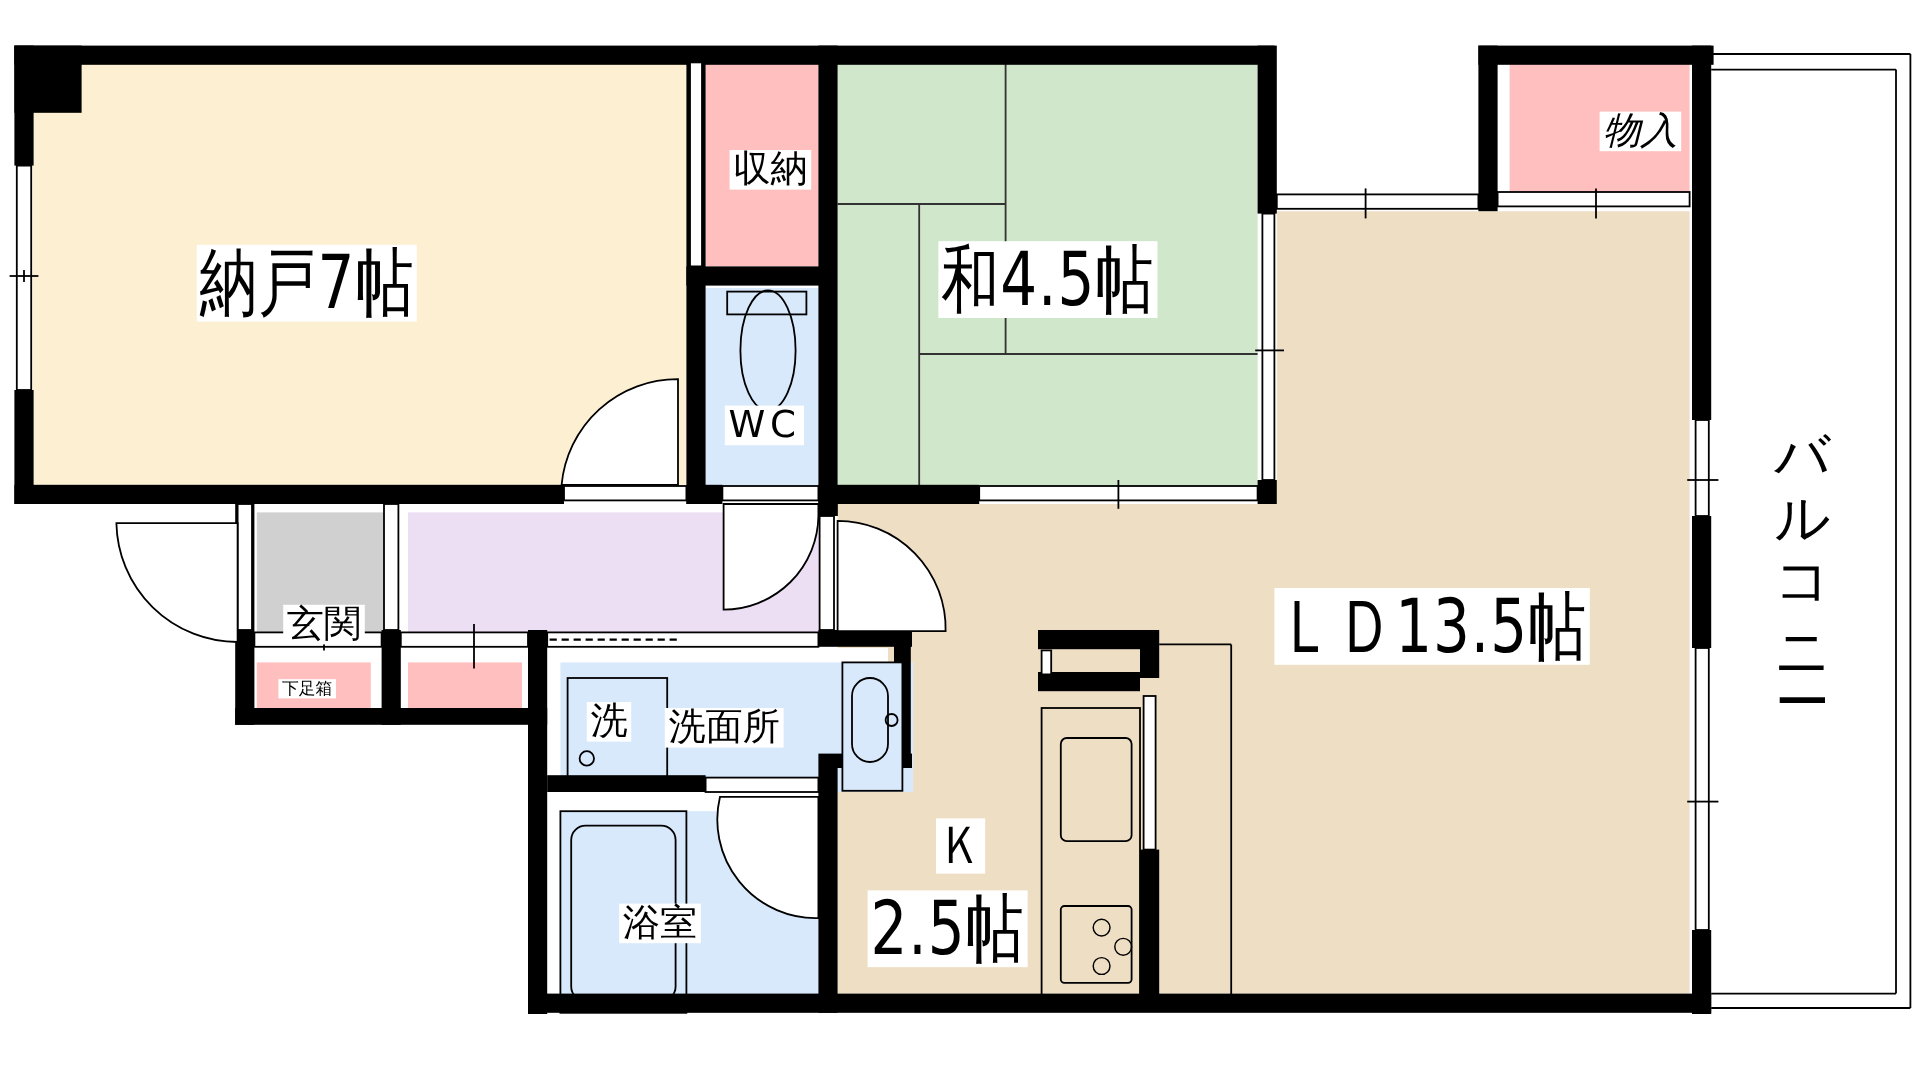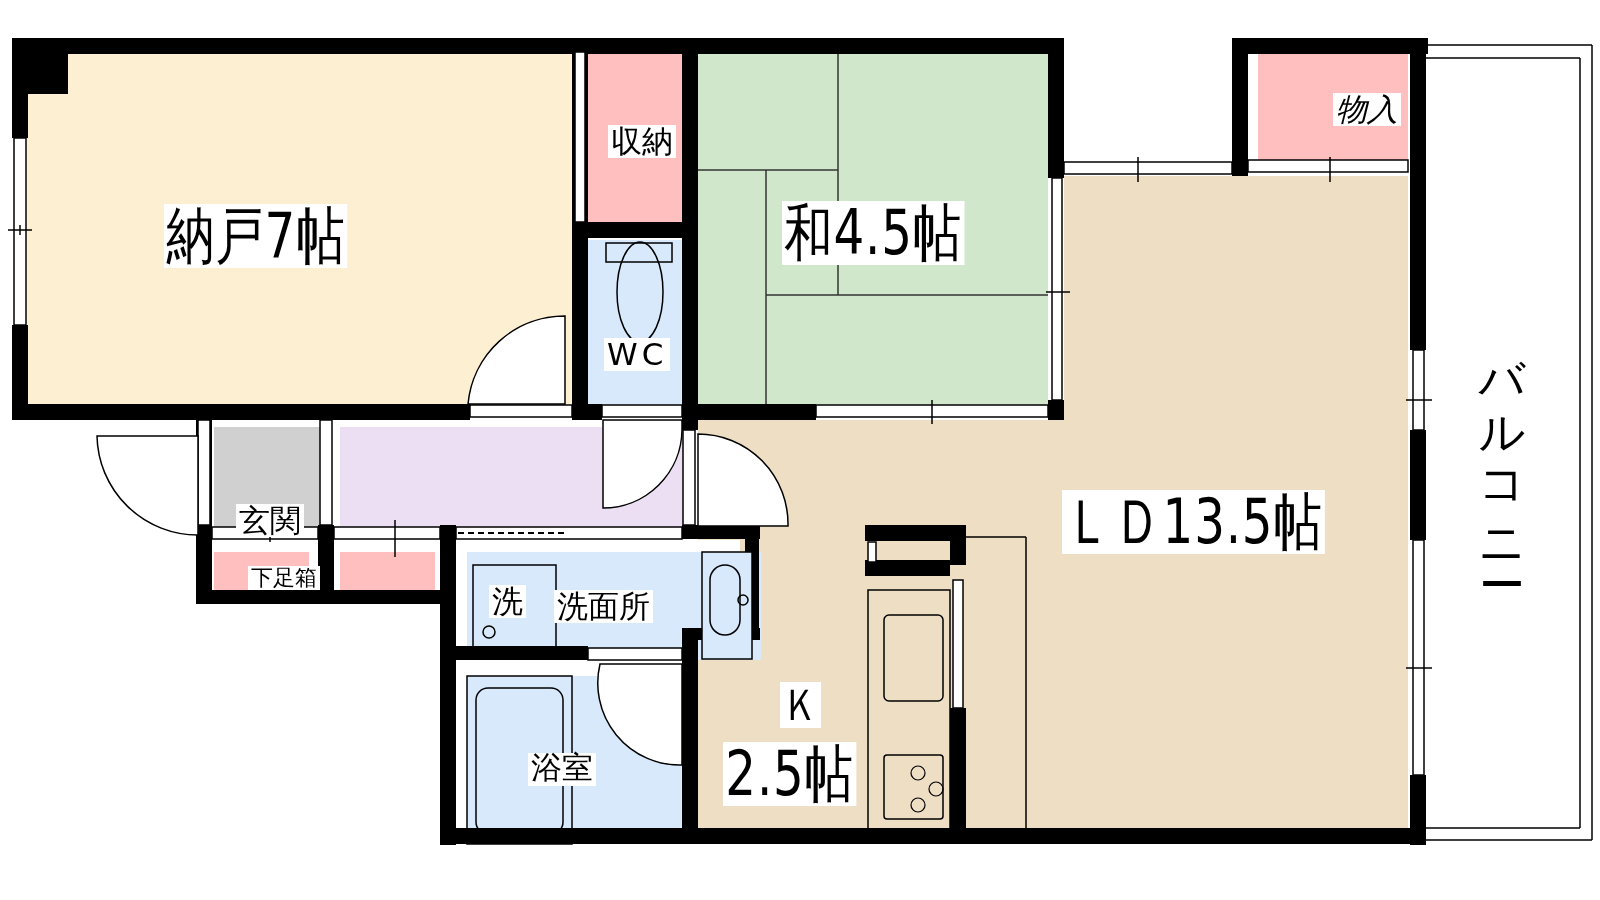--- a/index.html
+++ b/index.html
@@ -4,21 +4,21 @@
 <style>
   html, body { margin: 0; padding: 0; background: #ffffff; }
   body { width: 1600px; height: 900px; position: relative; overflow: hidden;
          font-family: "DejaVu Sans", "Liberation Sans", sans-serif; }
   #plan { position: absolute; left: 0; top: 0; width: 1600px; height: 900px; }
   .lbl { position: absolute; background: #ffffff; color: #000; line-height: 1;
          white-space: nowrap; padding: 1px 3px; }
   .lbl-xl { font-size: 62px; transform: scaleX(0.78); transform-origin: left top; letter-spacing: 1px; }
   .lbl-l  { font-size: 44px; transform: scaleX(0.82); transform-origin: left top; }
   .lbl-m  { font-size: 31px; }
-  .lbl-s  { font-size: 22px; margin-left: 16px; }
+  .lbl-s  { font-size: 14px; }
   .vert { position: absolute; writing-mode: vertical-rl; font-size: 46px; line-height: 1;
           color: #000; letter-spacing: 6px; }
 </style>
 </head>
 <body>
 
 <svg id="plan" viewBox="0 0 1600 900" xmlns="http://www.w3.org/2000/svg">
 
   <rect x="27" y="52" width="545" height="352" fill="#fdf0d2"></rect>
   <rect x="588" y="52" width="94" height="170" fill="#ffbfbf"></rect>
@@ -163,14 +163,14 @@
 <div class="lbl lbl-m" style="left:604px; top:338px; letter-spacing:4px;">WC</div>
 <div class="lbl lbl-xl" style="left:782px; top:201px;">和4.5帖</div>
 <div class="lbl lbl-m" style="left:1333px; top:93px;font-style:italic;">物入</div>
 <div class="lbl lbl-xl" style="left:1062px; top:490px;">ＬＤ13.5帖</div>
 <div class="lbl lbl-l" style="left:780px; top:682px;">Ｋ</div>
 <div class="lbl lbl-xl" style="left:723px; top:742px;">2.5帖</div>
 <div class="lbl lbl-m" style="left:236px; top:464px;margin-top:40px;">玄関</div>
 <div class="lbl lbl-s" style="left:232px; top:566px;">下足箱</div>
 <div class="lbl lbl-m" style="left:489px; top:585px;">洗</div>
 <div class="lbl lbl-m" style="left:554px; top:590px;">洗面所</div>
-<div class="lbl lbl-m" style="left:528px; top:753px;font-family:Liberation Mono, monospace;">浴室</div>
+<div class="lbl lbl-m" style="left:516px; top:753px;">浴室</div>
 <div class="vert" style="left:1480px; top:328px;">バルコニー</div>
 
 </body></html>

